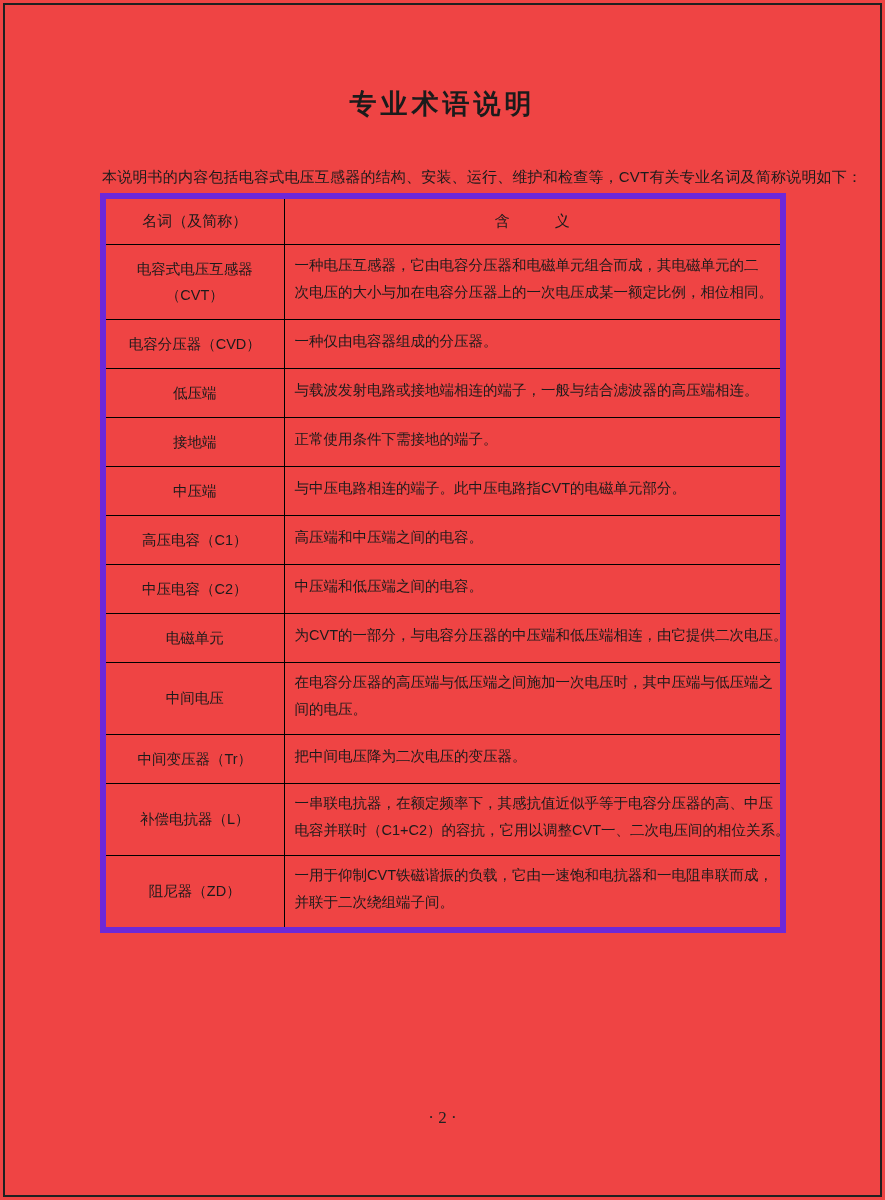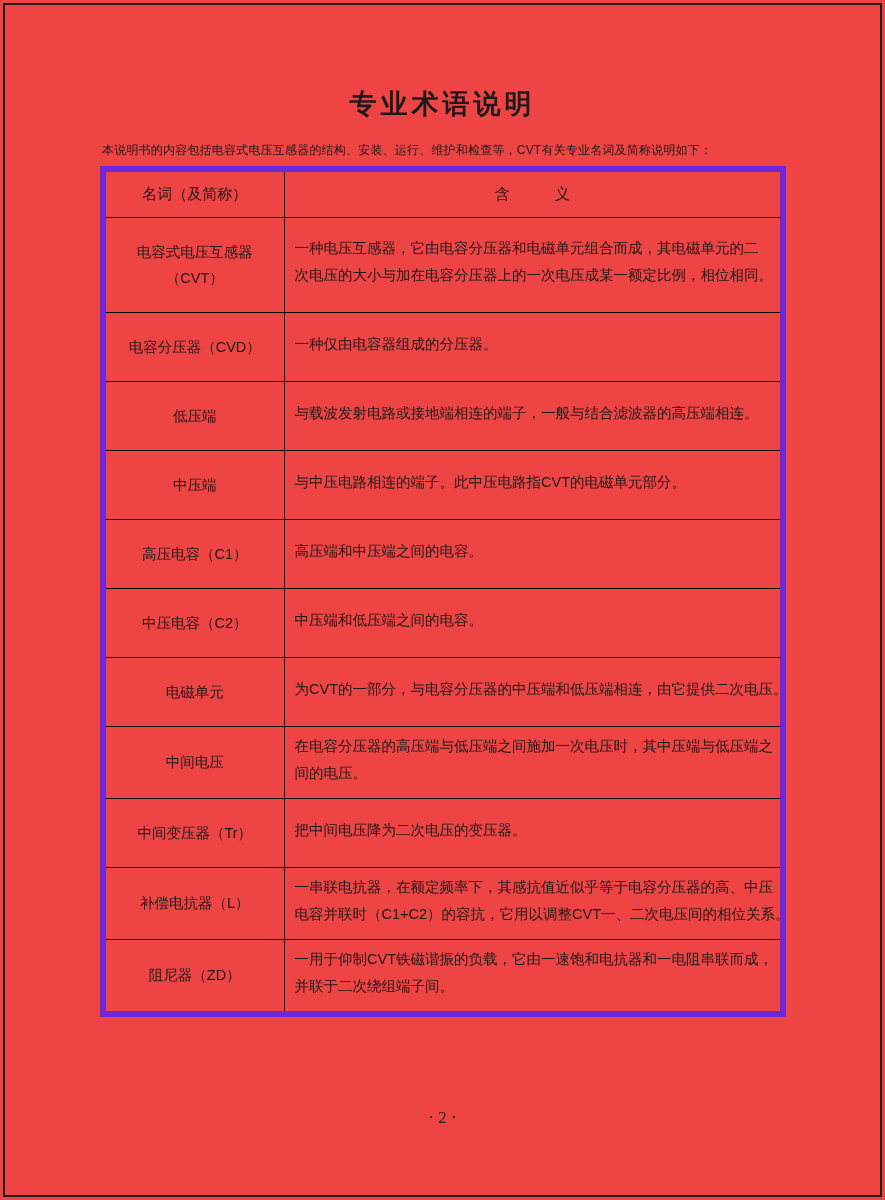--- a/index.html
+++ b/index.html
@@ -23,22 +23,22 @@
     pointer-events: none;
   }
   .title {
     margin: 86px 0 0 0;
     text-align: center;
     font-size: 27px;
     font-weight: 600;
     letter-spacing: 4px;
   }
   .intro {
-    margin: 18px 6px 0 102px;
-    font-size: 12px;
+    margin: 45px 6px 0 102px;
+    font-size: 15px;
     line-height: 20px;
     white-space: nowrap;
     letter-spacing: 0.2px;
   }
   table.terms {
     margin: 6px 0 0 100px;
     width: 686px;
     border-collapse: collapse;
     table-layout: fixed;
     border: 6px solid #6d28d9;
@@ -52,21 +52,21 @@
     height: 48px;
     text-align: center;
     vertical-align: middle;
   }
   .col-term { width: 181px; }
   td.term-cell {
     text-align: center;
     vertical-align: middle;
     font-size: 14.5px;
     line-height: 26px;
-    padding: 21px 4px;
+    padding: 11px 4px;
     white-space: pre;
   }
   td.def-cell {
     text-align: left;
     vertical-align: middle;
     font-size: 14.5px;
     line-height: 27px;
     padding: 6px 2px 11px 10px;
     white-space: pre;
     overflow: hidden;
@@ -110,20 +110,24 @@
     <td class="term-cell">电容分压器（CVD）</td>
     <td class="def-cell">一种仅由电容器组成的分压器。</td>
   </tr>
 
 
   <tr>
     <td class="term-cell">低压端</td>
     <td class="def-cell">与载波发射电路或接地端相连的端子，一般与结合滤波器的高压端相连。</td>
   </tr>
 
+  <tr>
+    <td class="term-cell">接地端</td>
+    <td class="def-cell">正常使用条件下需接地的端子。</td>
+  </tr>
 
   <tr>
     <td class="term-cell">中压端</td>
     <td class="def-cell">与中压电路相连的端子。此中压电路指CVT的电磁单元部分。</td>
   </tr>
 
   <tr>
     <td class="term-cell">高压电容（C1）</td>
     <td class="def-cell">高压端和中压端之间的电容。</td>
   </tr>

